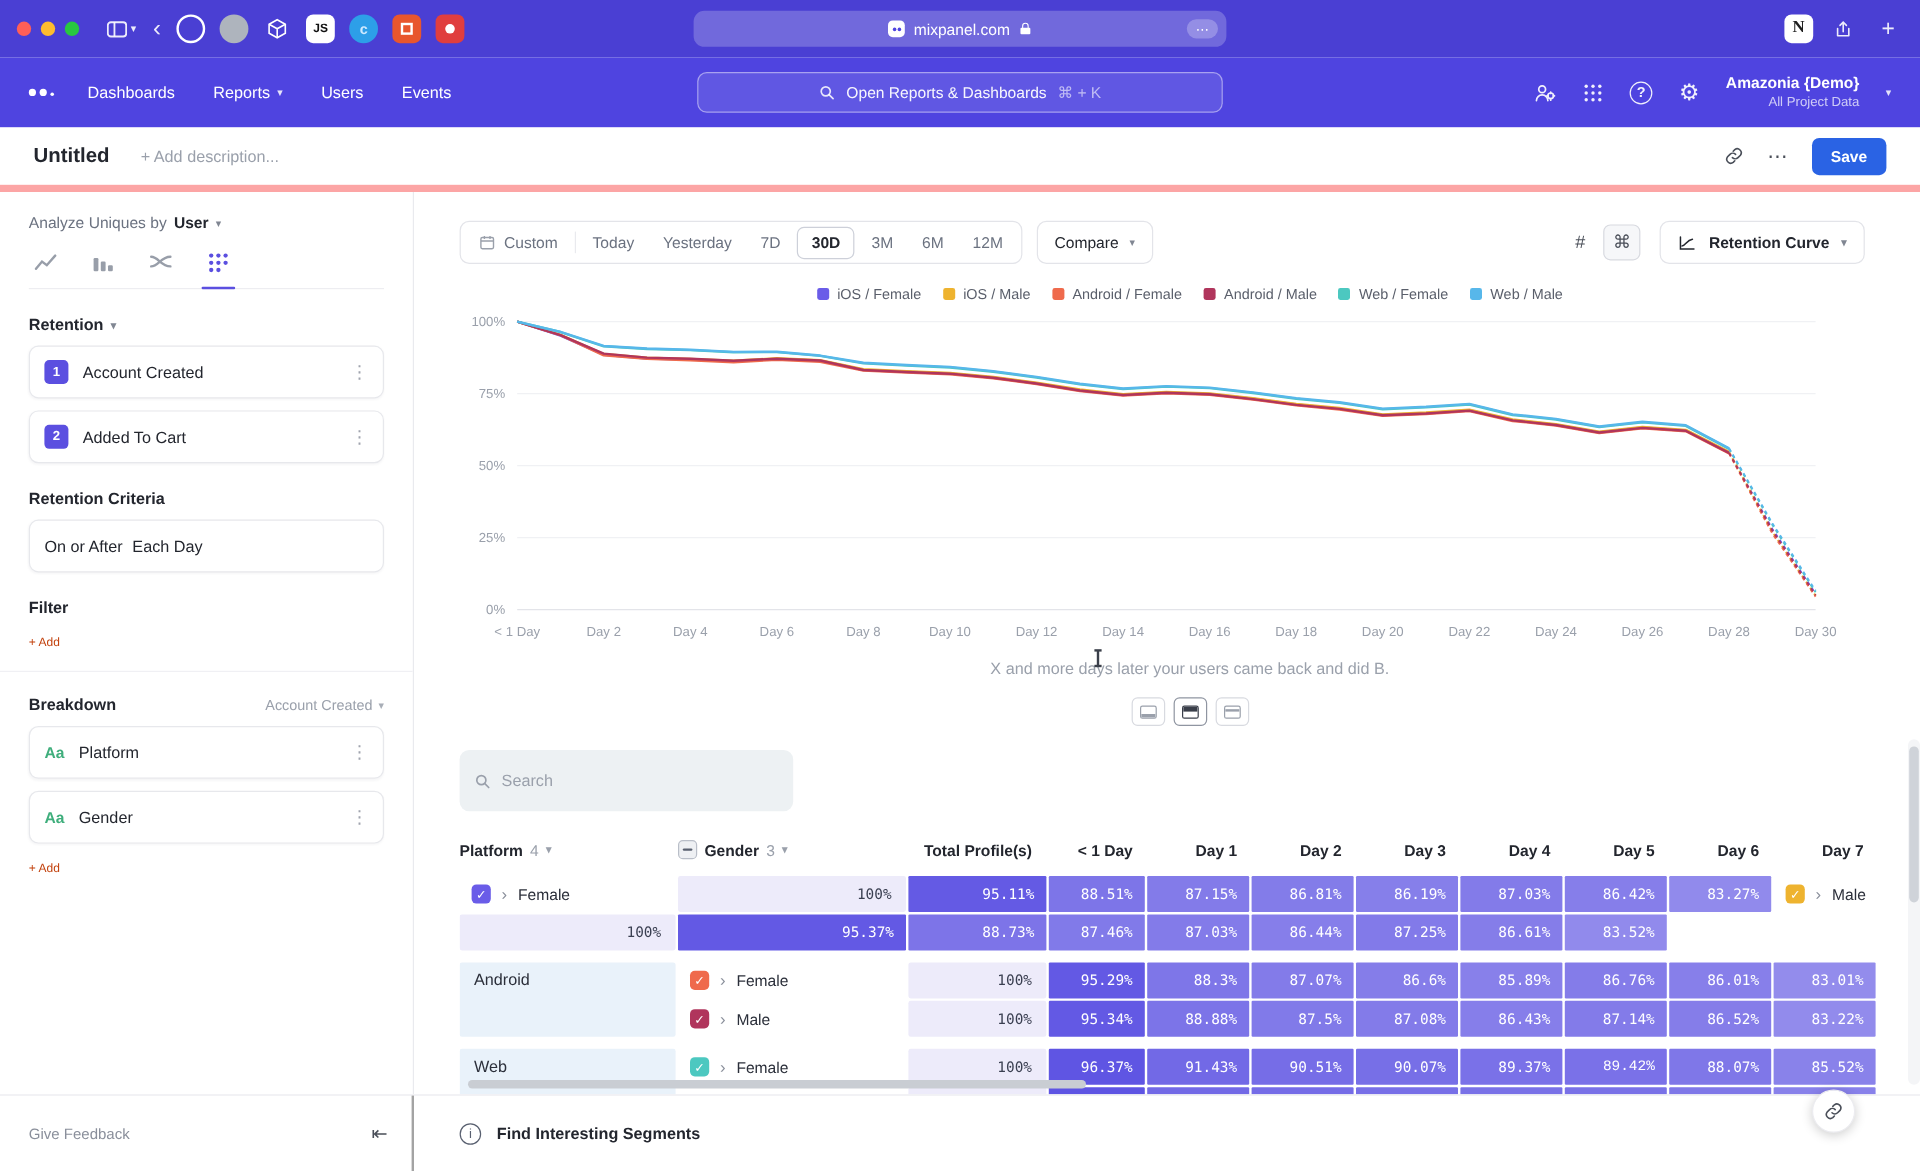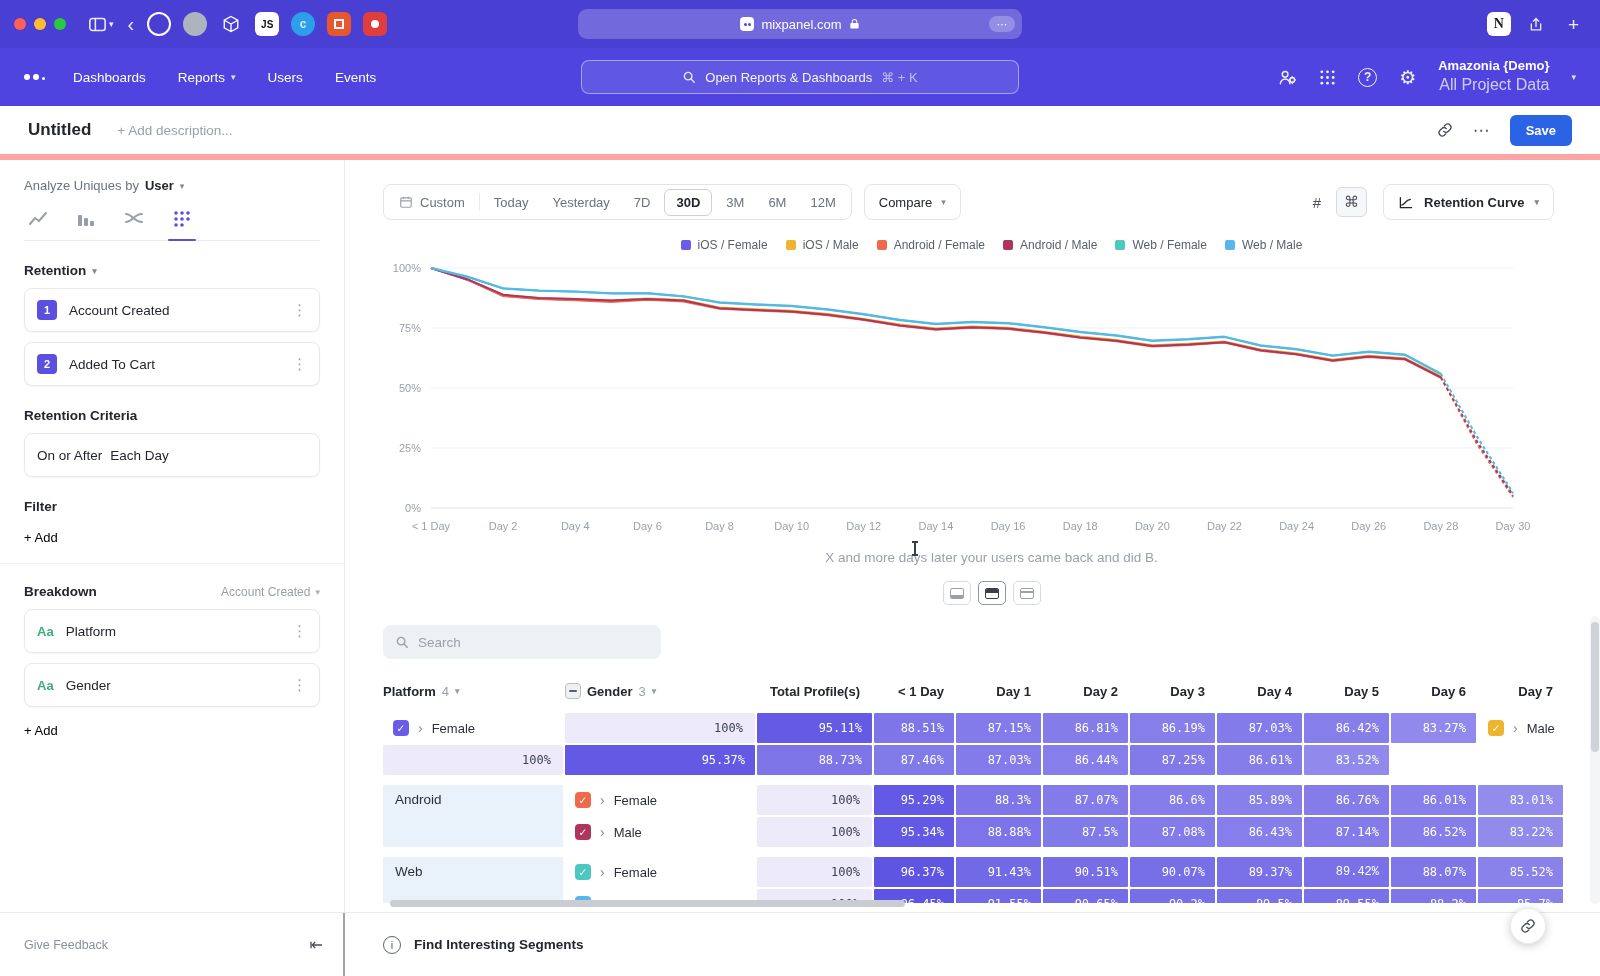--- a/index.html
+++ b/index.html
@@ -28,21 +28,21 @@
   .nav{display:flex;gap:32px;font-size:13.5px;align-items:center}
   .nav-item{display:flex;align-items:center;gap:6px;color:#fff;cursor:pointer}
   .caret{font-size:9px;opacity:.85}
   .header-search{position:absolute;left:50%;top:12px;transform:translateX(-50%);width:438px;height:34px;border:1px solid rgba(255,255,255,.45);background:rgba(255,255,255,.10);border-radius:8px;display:flex;align-items:center;justify-content:center;gap:9px;font-size:13px;color:rgba(255,255,255,.95);cursor:text}
   .shortcut{color:rgba(255,255,255,.6)}
   .hdr-right{margin-left:auto;display:flex;align-items:center;gap:22px}
   .hicon{color:#fff;opacity:.92;display:flex;align-items:center;font-size:17px;line-height:1;cursor:pointer}
   .help-circ{width:19px;height:19px;border:1.6px solid #fff;border-radius:50%;font-size:12px;display:flex;align-items:center;justify-content:center;font-weight:bold}
   .project{text-align:right;line-height:1.3;cursor:pointer}
   .project .name{font-size:13px;font-weight:bold}
-  .project .sub{font-size:16px;opacity:.72}
+  .project .sub{font-size:11px;opacity:.72}
 
   
   .title-bar{height:54px;border-bottom:6px solid #fca5a5;display:flex;align-items:center;padding:0 28px;background:#fff}
   .report-title{font-size:17px;font-weight:bold;color:#23262e}
   .report-desc{font-size:13.5px;color:#9aa0ab;margin-left:26px;cursor:text}
   .tb-right{margin-left:auto;display:flex;align-items:center;gap:20px}
   .tb-icon{color:#4a4f59;font-size:17px;display:flex;align-items:center;cursor:pointer}
   .save-btn{background:#2a63e4;color:#fff;font-size:13px;font-weight:bold;padding:8px 16px;border-radius:6px;border:none;cursor:pointer}
 
   
@@ -55,21 +55,21 @@
 9ea9;position:relative;cursor:pointer;display:flex}
   .tab-ic{color:#989ea9}
   .tab-ic.selected{color:#5b4fe0}
   .tab-ic.selected::after{content:"";position:absolute;left:-4px;right:-4px;bottom:-12px;height:2.5px;background:#5b4fe0;border-radius:2px}
   .side-title{font-size:13.5px;font-weight:bold;color:#23262e;margin-top:22px;display:flex;align-items:center;gap:6px}
   .side-card{border:1px solid #e7e8ec;border-radius:8px;height:44px;display:flex;align-items:center;padding:0 12px;margin-top:10px;background:#fff;box-shadow:0 1px 2px rgba(25,25,60,.04);cursor:pointer}
   .step-num{width:20px;height:20px;border-radius:4px;background:#5b4fe0;color:#fff;font-size:11px;font-weight:bold;display:flex;align-items:center;justify-content:center;margin-right:12px;flex-shrink:0}
   .card-label{font-size:13.5px;color:#23262e}
   .kebab{margin-left:auto;color:#a0a4ae;font-size:15px;cursor:pointer}
   .criteria-card{gap:8px}
-  .add-link{color:#000000;font-size:13px;margin:16px 0 18px;cursor:pointer}
+  .add-link{color:#c2410c;font-size:10px;margin:16px 0 18px;cursor:pointer}
   .sep{border-top:1px solid #f0f0f4;margin:2px -24px 0}
   .bd-head{display:flex;align-items:center;justify-content:space-between;margin-top:20px}
   .bd-scope{font-size:12px;color:#9aa0ab;display:flex;align-items:center;gap:5px;cursor:pointer}
   .aa{color:#3fae7c;font-weight:bold;font-size:13px;margin-right:12px}
 
   
   .main{flex:1;position:relative;padding-left:38px;overflow:hidden;background:#fff}
   .toolbar{margin-top:24px;display:flex;align-items:center;padding-right:46px}
   .range-group{display:flex;align-items:center;border:1px solid #e3e4e9;border-radius:8px;height:36px;padding:0 3px;color:#6b7280;font-size:13px;background:#fff}
   .range-item{padding:6px 12px;display:flex;align-items:center;gap:7px;cursor:pointer;white-space:nowrap}
@@ -97,21 +97,21 @@
   .vt{width:28px;height:24px;border:1px solid #d8dae0;border-radius:5px;background:#fff;display:flex;align-items:center;justify-content:center;cursor:pointer}
   .vt.active{border-color:#8f95a1}
   .vt-g{width:14px;height:11px;border:1.5px solid #9aa0ab;border-radius:2px;position:relative;overflow:hidden}
   .vt.active .vt-g{border-color:#3a3f4a}
   .vt-g.fill-bottom::after{content:"";position:absolute;left:0;right:0;bottom:0;height:3px;background:#9aa0ab}
   .vt-g.split::after{content:"";position:absolute;left:0;right:0;top:0;height:4px;background:#3a3f4a}
   .vt-g.line-top::after{content:"";position:absolute;left:0;right:0;top:2.5px;height:1.5px;background:#9aa0ab}
 
   
   .table-section{margin-top:20px}
-  .search-box{width:278px;height:34px;background:#edf1f3;border-radius:8px;display:flex;align-items:center;padding:0 12px;gap:9px;color:#9aa0ab;font-size:13.5px;cursor:text}
+  .search-box{width:278px;height:51px;background:#edf1f3;border-radius:8px;display:flex;align-items:center;padding:0 12px;gap:9px;color:#9aa0ab;font-size:13.5px;cursor:text}
   .t-grid{display:grid;grid-template-columns:180px 190px 115px 80px repeat(7,85px);column-gap:2px}
   .t-head{margin-top:24px;font-size:13px;color:#23262e;align-items:center}
   .h-cell{display:flex;align-items:center;gap:6px;font-weight:bold}
   .h-count{color:#9aa0ab;font-weight:normal}
   .h-caret{color:#9aa0ab;font-size:9px}
   .h-right{justify-content:flex-end;padding-right:12px;text-align:right}
   .day-h{font-weight:bold;text-align:right;padding-right:10px}
   .ind-box{width:16px;height:16px;border:1.5px solid #b9bec8;border-radius:4px;background:#eef0f3;display:flex;align-items:center;justify-content:center;cursor:pointer}
   .ind-box i{display:block;width:8px;height:2px;background:#596070;border-radius:1px}
   .table-body{margin-top:4px;max-height:200px;overflow:hidden}

